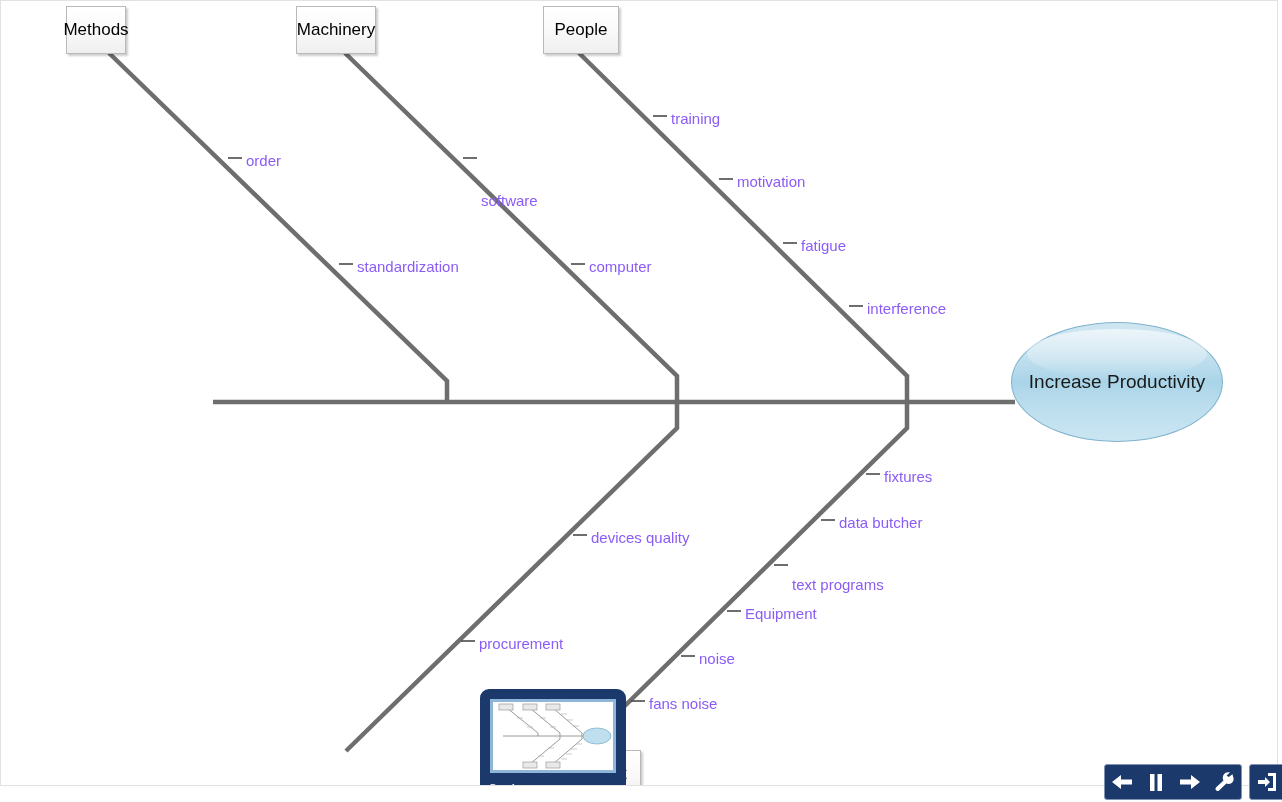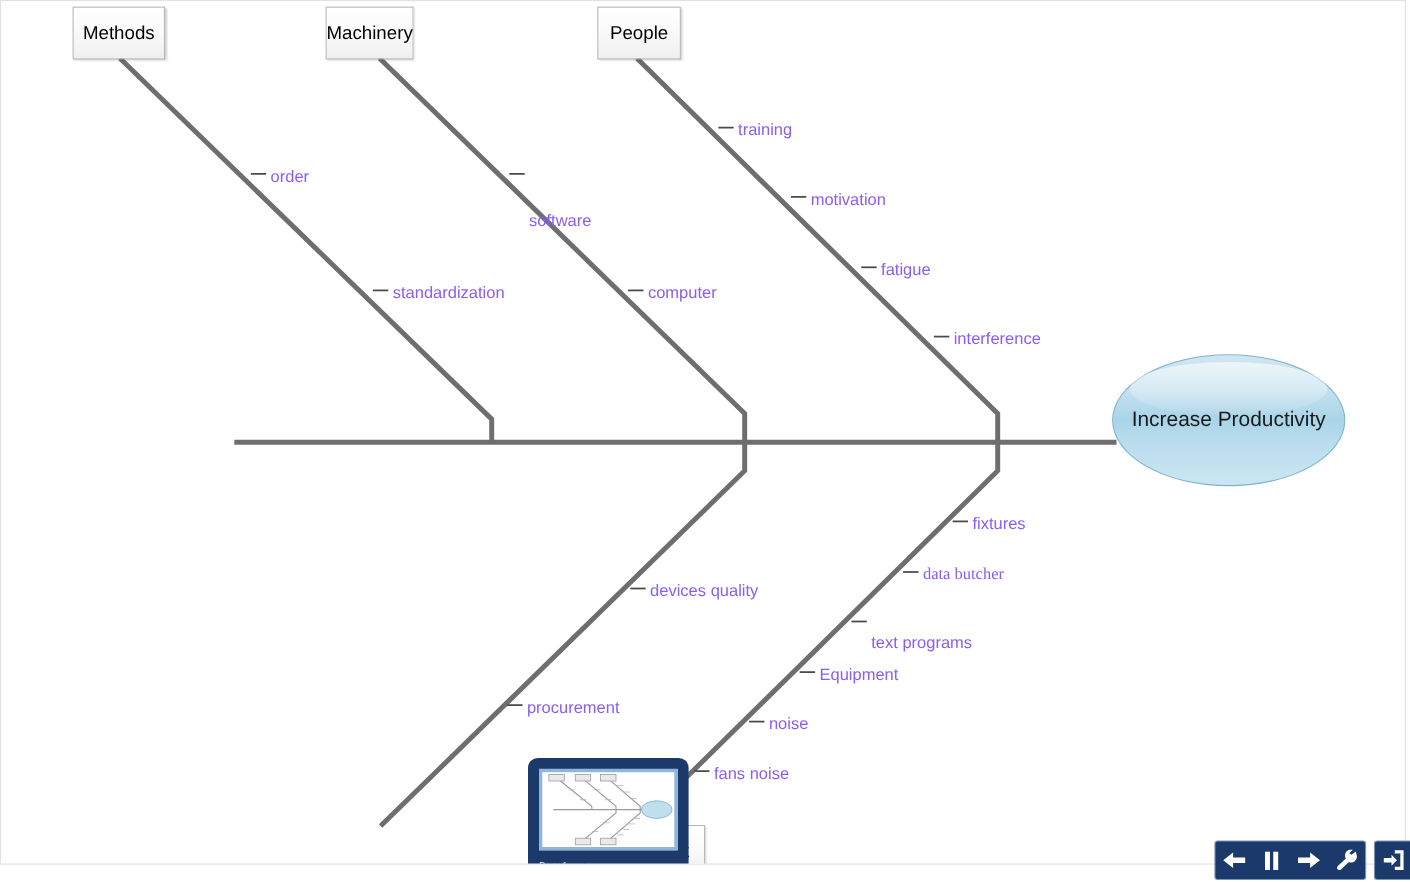--- a/index.html
+++ b/index.html
@@ -188,21 +188,21 @@
         <line x1="460" y1="640" x2="474" y2="640"></line>
         <line x1="865" y1="473" x2="879" y2="473"></line>
         <line x1="820" y1="519" x2="834" y2="519"></line>
         <line x1="773" y1="564" x2="787" y2="564"></line>
         <line x1="726" y1="610" x2="740" y2="610"></line>
         <line x1="680" y1="655" x2="694" y2="655"></line>
         <line x1="630" y1="700" x2="644" y2="700"></line>
       </g>
     </svg>
 
-    <div class="cat-box" style="left:65px; top:5px; width:84px; height:48px;">
+    <div class="cat-box" style="left:65px; top:5px; width:60px; height:48px;">
       <span>Methods</span>
     </div>
 
     <div class="cat-box" style="left:295px; top:5px; width:80px; height:48px;">
       <span>Machinery</span>
     </div>
 
     <div class="cat-box" style="left:542px; top:5px; width:76px; height:48px;">
       <span>People</span>
     </div>
@@ -216,21 +216,21 @@
     <div class="cause-label" style="left:356px; top:258px;">standardization</div>
     <div class="cause-label" style="left:480px; top:152px;margin-top:40px;">software</div>
     <div class="cause-label" style="left:588px; top:258px;">computer</div>
     <div class="cause-label" style="left:670px; top:110px;">training</div>
     <div class="cause-label" style="left:736px; top:173px;">motivation</div>
     <div class="cause-label" style="left:800px; top:237px;">fatigue</div>
     <div class="cause-label" style="left:866px; top:300px;">interference</div>
     <div class="cause-label" style="left:590px; top:529px;">devices quality</div>
     <div class="cause-label" style="left:478px; top:635px;">procurement</div>
     <div class="cause-label" style="left:883px; top:468px;">fixtures</div>
-    <div class="cause-label" style="left:838px; top:514px;font-family:Liberation Serif, serif;">data butcher</div>
+    <div class="cause-label" style="left:838px; top:514px;">data butcher</div>
     <div class="cause-label" style="left:791px; top:576px;">text programs</div>
     <div class="cause-label" style="left:744px; top:605px;">Equipment</div>
     <div class="cause-label" style="left:698px; top:650px;">noise</div>
     <div class="cause-label" style="left:648px; top:695px;">fans noise</div>
 
     <div class="effect-ellipse" style="left:1010px; top:321px; width:212px; height:120px;">
       <span class="effect-label">Increase Productivity</span>
     </div>
 
     <div id="page-panel">

